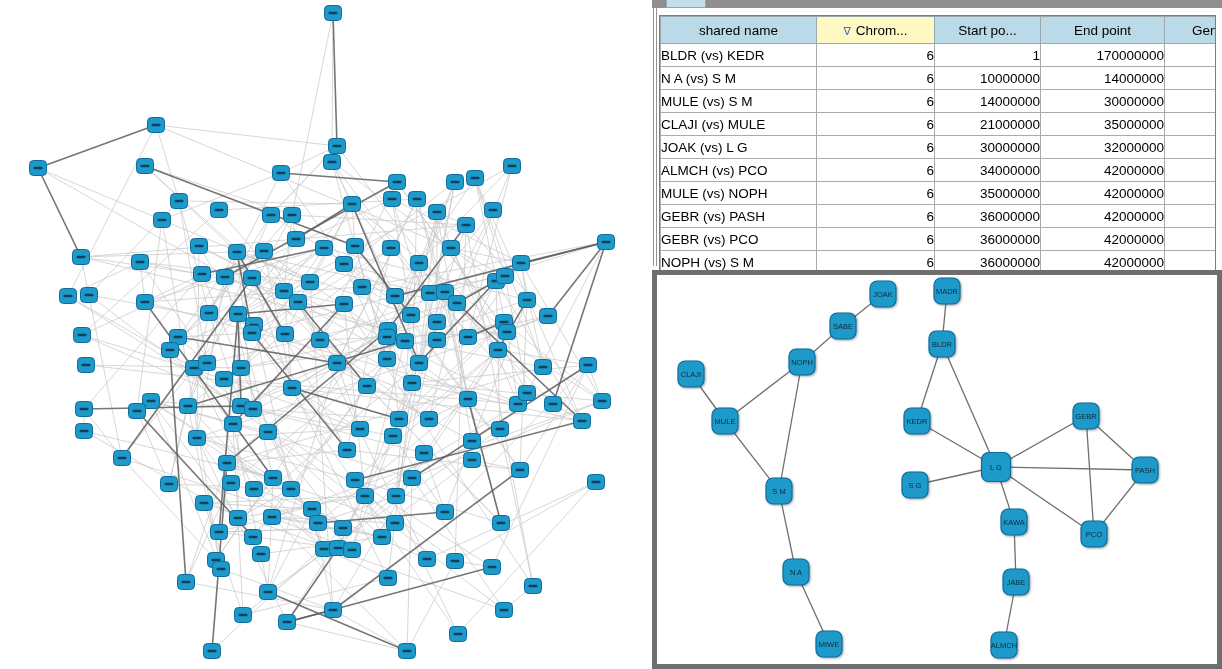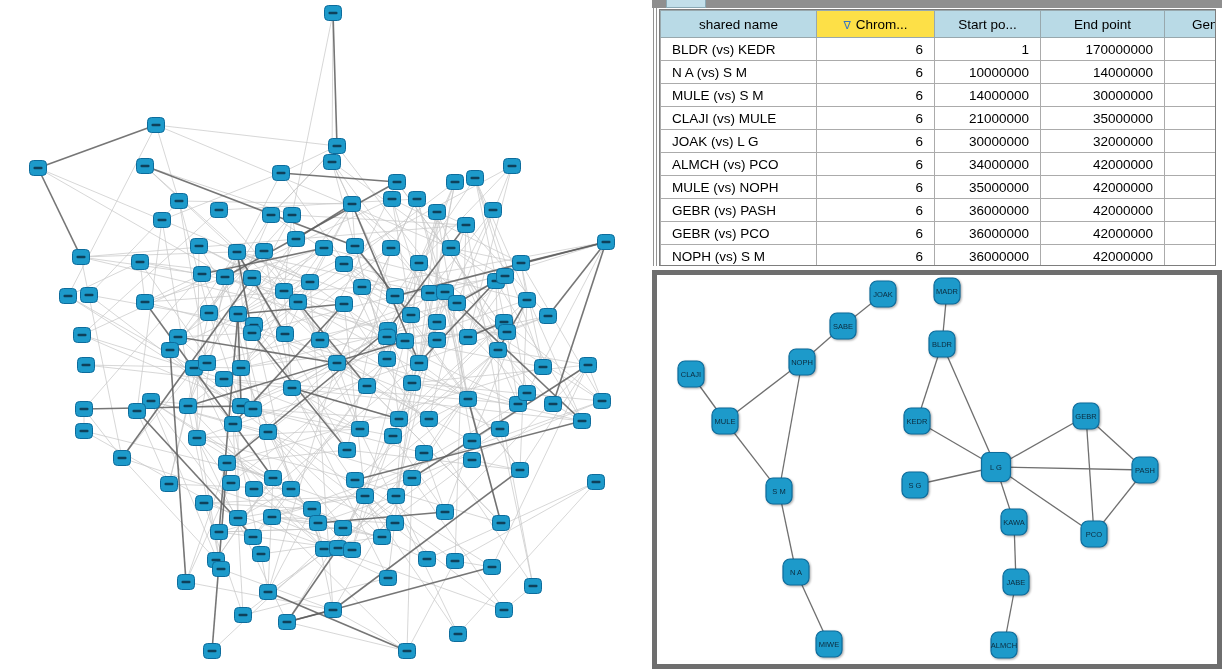--- a/index.html
+++ b/index.html
@@ -10,28 +10,28 @@
   #main-net{position:absolute;left:0;top:0;width:652px;height:669px;}
 
   
   #top-strip{position:absolute;left:652px;top:0;width:570px;height:8px;}
   #top-strip .frag{position:absolute;left:14px;top:0;width:40px;height:8px;
                    border:1px solid #8aa9b5;border-top:none;box-sizing:border-box;}
 
   #table-gutter{position:absolute;left:652px;top:8px;width:7px;height:258px;
      background:linear-gradient(90deg,#fff 0 1px,#929292 1px 2px,#fff 2px 4px,#929292 4px 5px,#fff 5px);}
 
-  #table-panel{position:absolute;left:659px;top:9px;width:557px;height:257px;
+  #table-panel{position:absolute;left:659px;top:15px;width:557px;height:257px;
                box-sizing:border-box;border:1px solid #7d7d7d;background:#fff;overflow:hidden;}
   #table-panel table{border-collapse:collapse;table-layout:fixed;width:556px;}
   #table-panel th{height:24px;font-size:13.5px;font-weight:normal;color:#000;
                   border:1px solid #98a8ad;padding:1px 6px;text-align:center;
                   overflow:hidden;white-space:nowrap;}
   #table-panel td{height:22px;font-size:13.5px;color:#000;background:#fff;
-                  border:1px solid #ababab;padding:0 11px;overflow:hidden;white-space:nowrap;}
+                  border:1px solid #ababab;padding:0 0;overflow:hidden;white-space:nowrap;}
   #table-panel td.align-left{text-align:left;}
   #table-panel td.align-right{text-align:right;}
   .filter-icon{font-size:11px;margin-right:5px;}
 
   
   #sub-panel{position:absolute;left:652px;top:270px;width:570px;height:399px;
              box-sizing:border-box;border:5px solid #6e6e6e;background:#fff;}
   #sub-net{position:absolute;left:0;top:0;width:560px;height:389px;}
   .subnode{filter:drop-shadow(1px 1.5px 1px rgba(0,0,0,.35));}
   .subnode text{font-family:"Liberation Sans",sans-serif;font-size:7.5px;fill:#0b2b3e;
@@ -1106,21 +1106,21 @@
     <div class="frag" style="background: rgb(194, 223, 234);"></div>
   </div>
 
   <div id="table-gutter"></div>
 
   <div id="table-panel">
     <table>
       <thead>
           <tr>
             <th style="width: 143px; background: rgb(185, 218, 230);">shared name</th>
-            <th style="width: 105px; background: #fde047; text-align: center;"><span class="filter-icon" style="color: rgb(58, 118, 192);">∇</span>Chrom...</th>
+            <th style="width: 105px; background: #fef9c3; text-align: center;"><span class="filter-icon" style="color: rgb(58, 118, 192);">∇</span>Chrom...</th>
             <th style="width: 93px; background: rgb(185, 218, 230); text-align: center;">Start po...</th>
             <th style="width: 111px; background: rgb(185, 218, 230); margin-left: 28px;">End point</th>
             <th style="width: 100px; background: rgb(185, 218, 230);">Genetic...</th>
           </tr>
         </thead>
       <tbody>
           <tr>
             <td class="align-left">BLDR (vs) KEDR</td>
             <td class="align-right">6</td>
             <td class="align-right">1</td>

